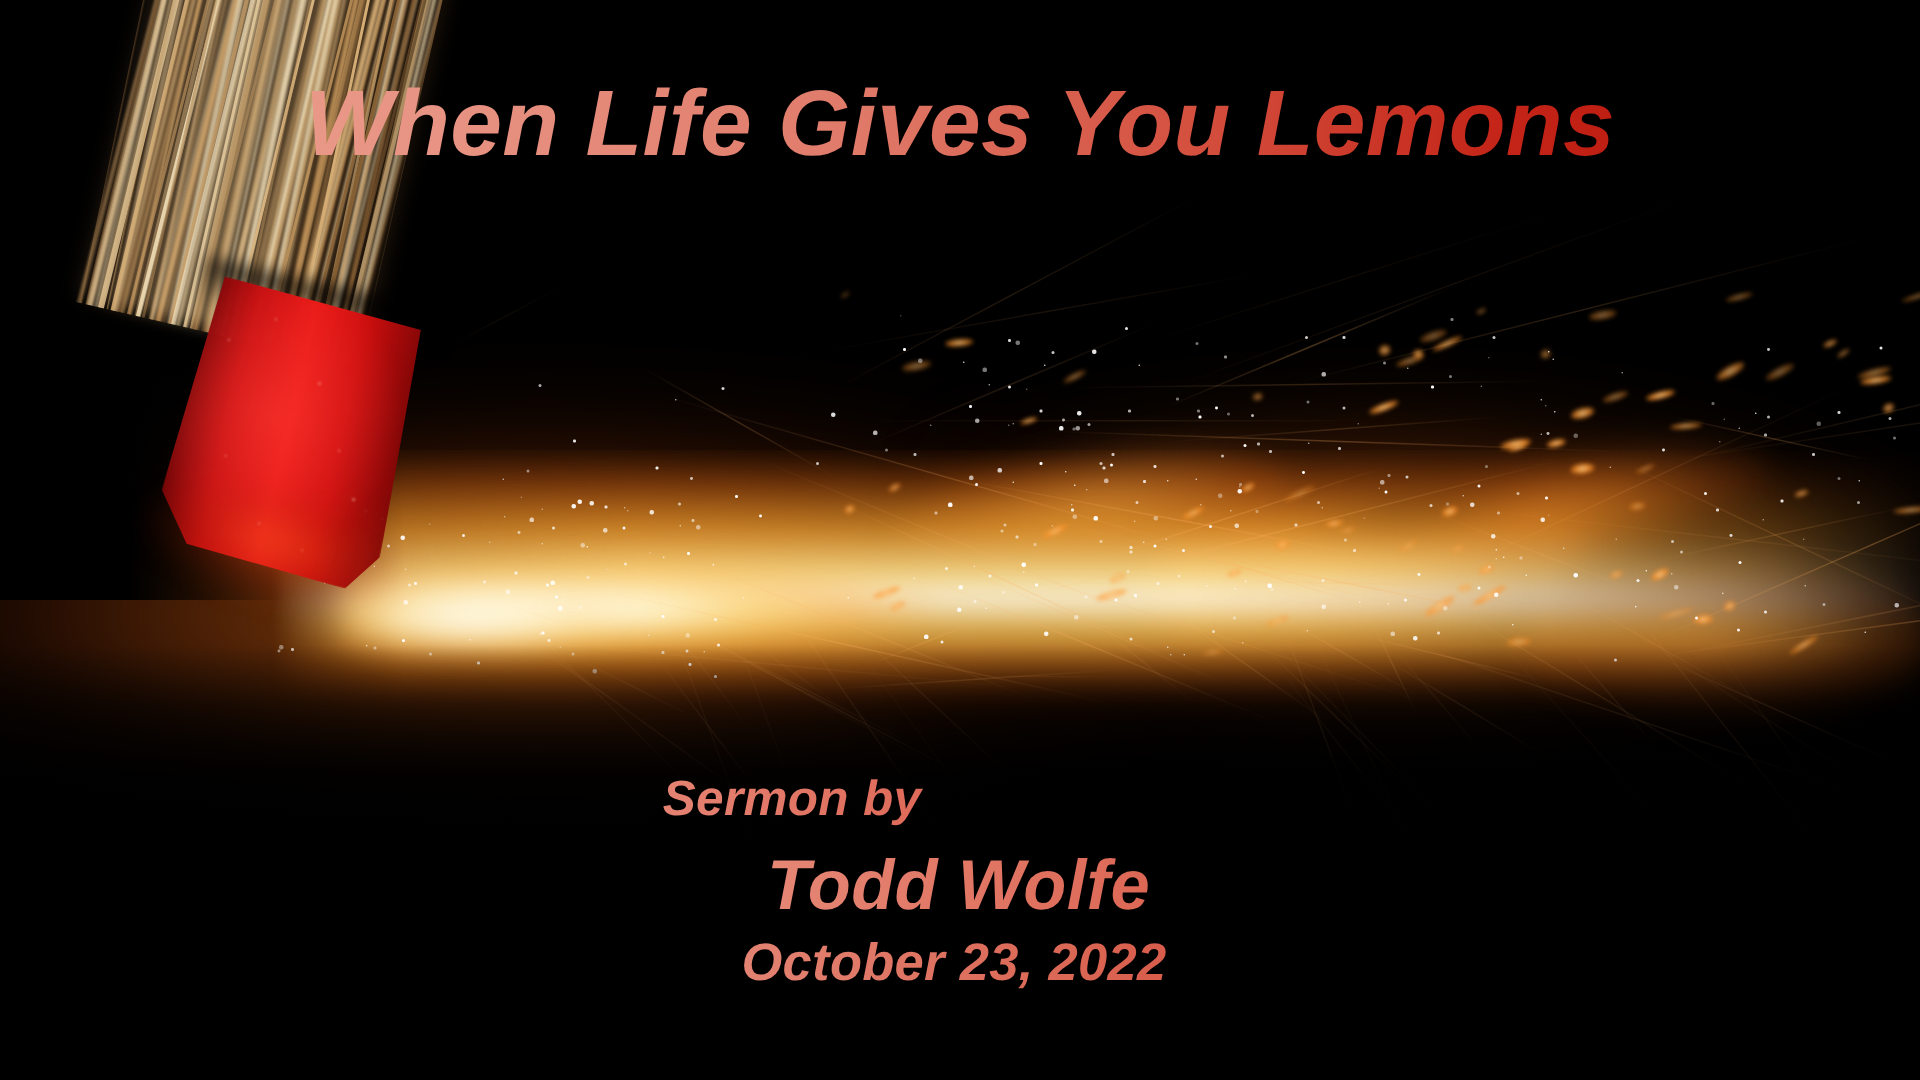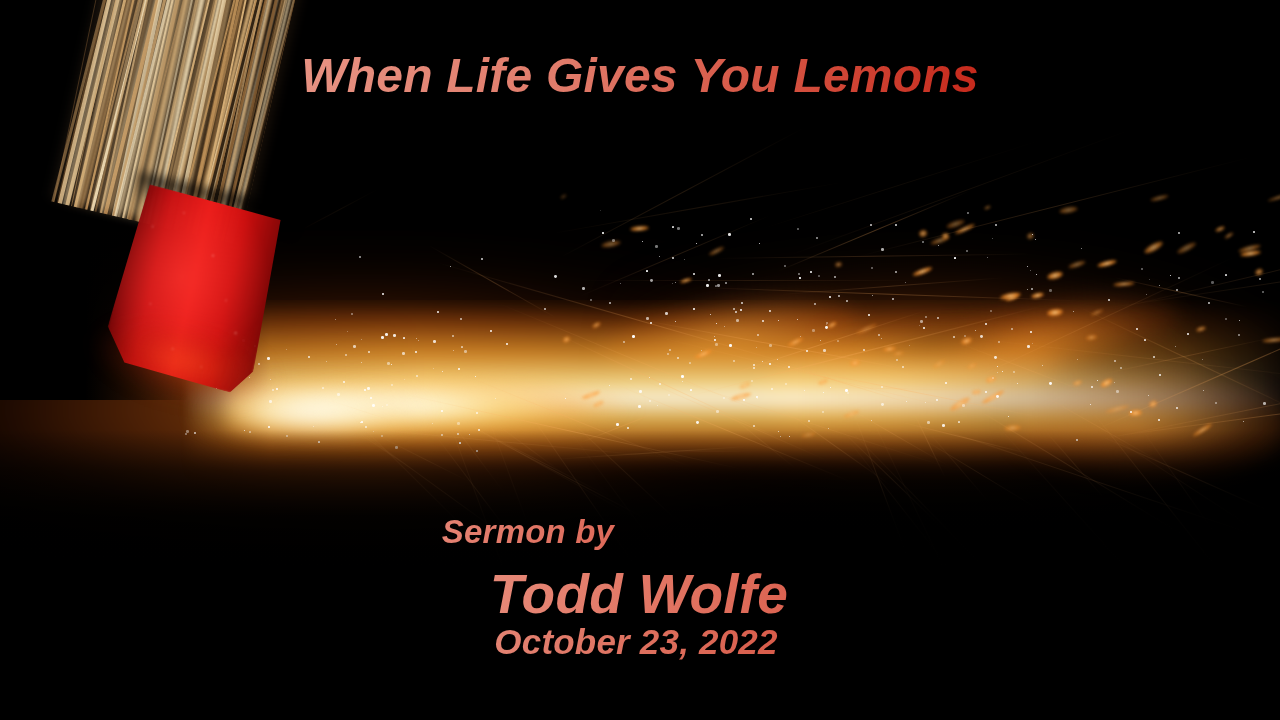--- a/index.html
+++ b/index.html
@@ -184,40 +184,40 @@
   .txt{
     position:absolute;
     font-style:italic;font-weight:bold;
     white-space:nowrap;
     background-clip:text;-webkit-background-clip:text;
     color:transparent;-webkit-text-fill-color:transparent;
     letter-spacing:0.2px;
   }
   #title{
     left:0;right:0;top:50px;text-align:center;
-    font-size:48px;line-height:1.08;
+    font-size:62px;line-height:1.08;
     background-image:linear-gradient(to right,
       #ECA091 0%, #E89484 22%, #E07B6A 44%, #D4503F 62%, #C42518 78%, #B8170C 92%, #A8120A 100%);
   }
   #subtitle{
     left:0;right:0;top:133px;text-align:center;
     font-size:31px;line-height:1.15;
     background-image:linear-gradient(to right,
       #EDA898 12%, #E79080 30%, #DE6E5C 50%, #D0412F 70%, #BE1C11 88%, #A91309 100%);
   }
   #sermon-by{
     left:0;right:0;top:513px;text-align:center;
     font-size:33px;
     transform:translateX(-112px);
     background-image:linear-gradient(to right,
       #EFB0A0 0%, #E99383 34%, #DC6150 62%, #C52A1C 84%, #B5160B 100%);
   }
   #speaker{
     left:0;right:0;top:562px;text-align:center;
-    font-size:55px;
+    font-size:47px;
     transform:translateX(-1px);
     background-image:linear-gradient(to right,
       #F0B4A4 0%, #EA9685 30%, #DE6B59 58%, #CB3323 82%, #BC1A0F 100%);
   }
   #date{
     left:0;right:0;top:622px;text-align:center;
     font-size:35px;
     transform:translateX(-4px);
     background-image:linear-gradient(to right,
       #EFB2A2 0%, #E89585 28%, #DB6755 56%, #C92E1F 82%, #BB180D 100%);

